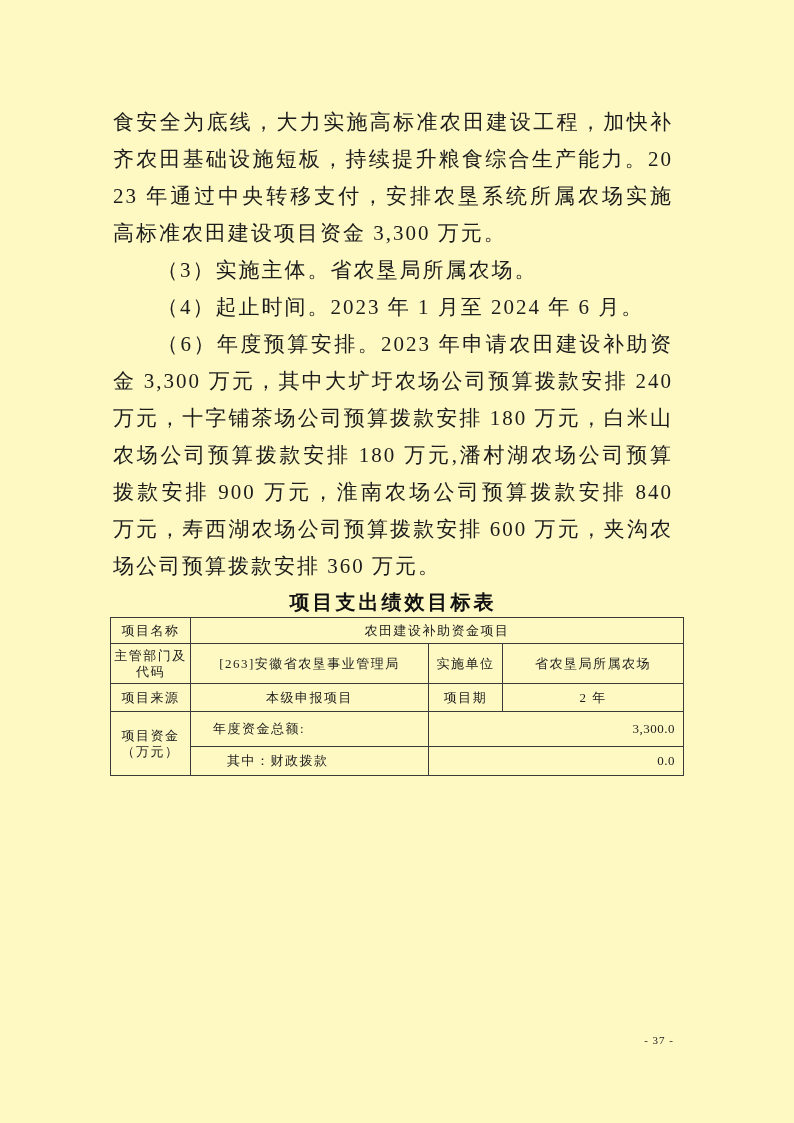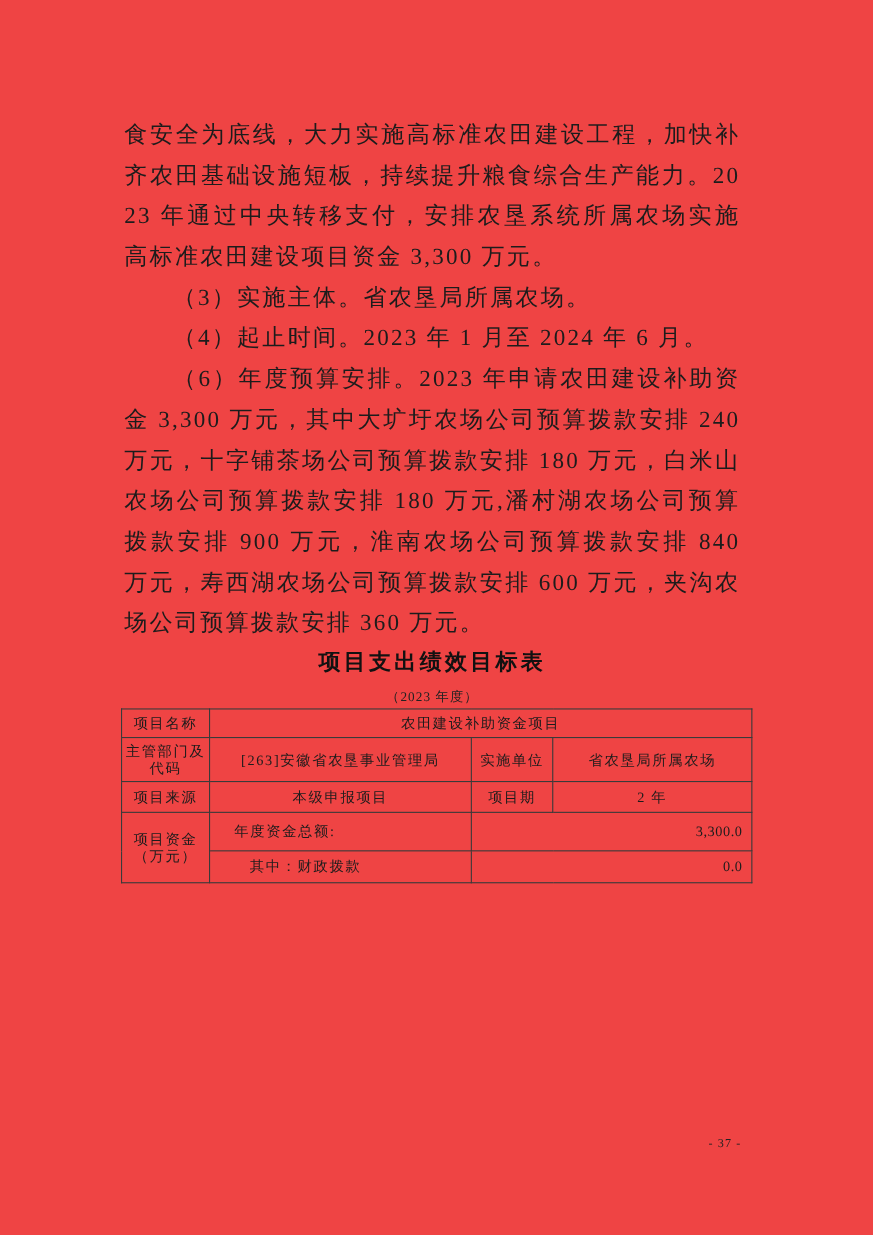--- a/index.html
+++ b/index.html
@@ -5,21 +5,21 @@
   html, body {
     margin: 0;
     padding: 0;
     background: #ffffff;
   }
   .page {
     position: relative;
     width: 794px;
     height: 1123px;
     margin: 0 auto;
-    background: #ef4444;
+    background: #fef9c3;
     color: #1c1c1c;
     font-family: "Liberation Serif", "DejaVu Serif", serif;
     overflow: hidden;
   }
   .doc-body {
     position: absolute;
     top: 104px;
     left: 113px;
     width: 560px;
   }
@@ -94,21 +94,20 @@
 
 <div class="page">
 
   <div class="doc-body">
     <p>食安全为底线，大力实施高标准农田建设工程，加快补齐农田基础设施短板，持续提升粮食综合生产能力。2023 年通过中央转移支付，安排农垦系统所属农场实施高标准农田建设项目资金 3,300 万元。</p>
     <p class="indent">（3）实施主体。省农垦局所属农场。</p>
     <p class="indent">（4）起止时间。2023 年 1 月至 2024 年 6 月。</p>
     <p class="indent">（6）年度预算安排。2023 年申请农田建设补助资金 3,300 万元，其中大圹圩农场公司预算拨款安排 240 万元，十字铺茶场公司预算拨款安排 180 万元，白米山农场公司预算拨款安排 180 万元,潘村湖农场公司预算拨款安排 900 万元，淮南农场公司预算拨款安排 840 万元，寿西湖农场公司预算拨款安排 600 万元，夹沟农场公司预算拨款安排 360 万元。</p>
 
     <h1 class="section-title">项目支出绩效目标表</h1>
-    <div class="section-subtitle">（2023 年度）</div>
 
     <table class="target-table">
       <colgroup>
         <col style="width:80px">
         <col style="width:238px">
         <col style="width:74px">
         <col style="width:181px">
       </colgroup>
       <tbody>
         <tr class="r1">

